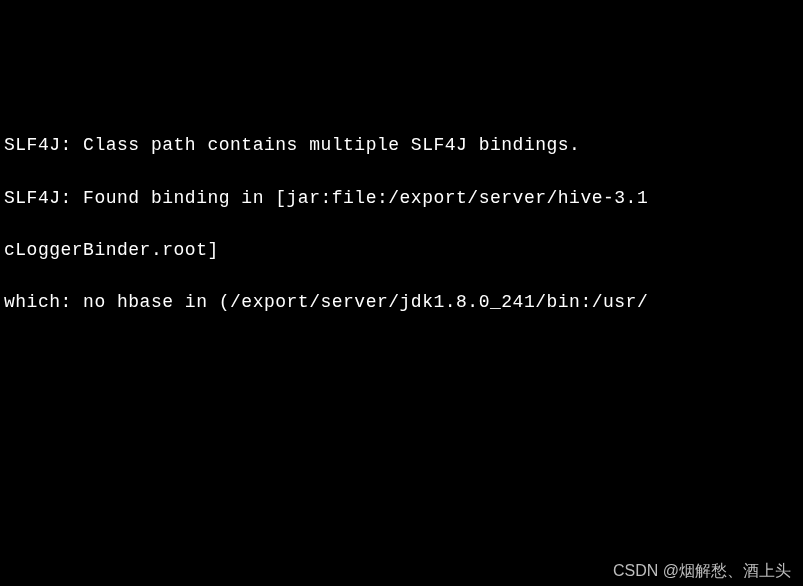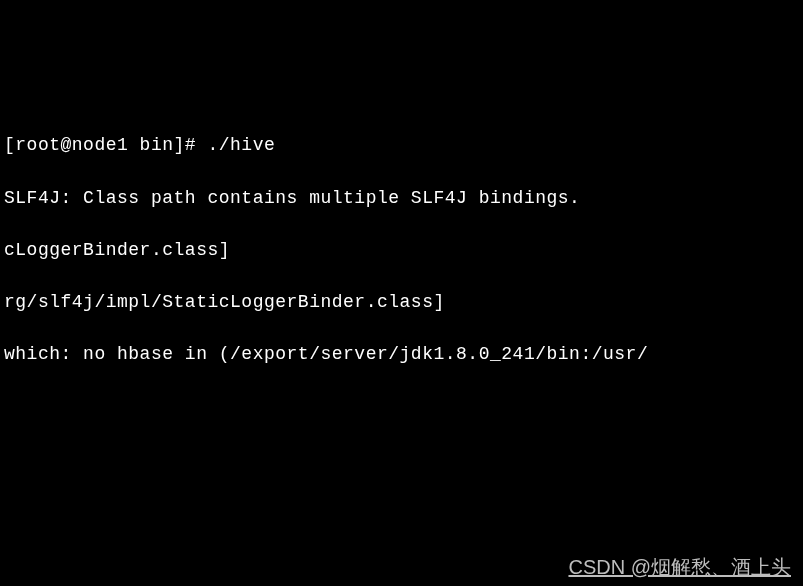--- a/index.html
+++ b/index.html
@@ -27,37 +27,35 @@
     }
     .line {
       white-space: pre;
       overflow: hidden;
     }
     .watermark {
       position: absolute;
       right: 12px;
       bottom: 4px;
       color: #bdbdbd;
-      font-size: 20px;
+      font-size: 16px;
       background: rgba(0,0,0,0.2);
       font-family: sans-serif;
       letter-spacing: 0;
-      text-decoration: underline;
     }
   </style>
 </head>
 <body>
 
 
 
 <div class="terminal">
-<div class="line">[root@node1 bin]# ./hive</div>
 <div class="line">SLF4J: Class path contains multiple SLF4J bindings.</div>
-<div class="line">cLoggerBinder.class]</div>
-<div class="line">rg/slf4j/impl/StaticLoggerBinder.class]</div>
+<div class="line">SLF4J: Found binding in [jar:file:/export/server/hive-3.1</div>
+<div class="line">cLoggerBinder.root]</div>
 <div class="line">which: no hbase in (/export/server/jdk1.8.0_241/bin:/usr/</div>
 
 
 
 
 
 
 
 
 

